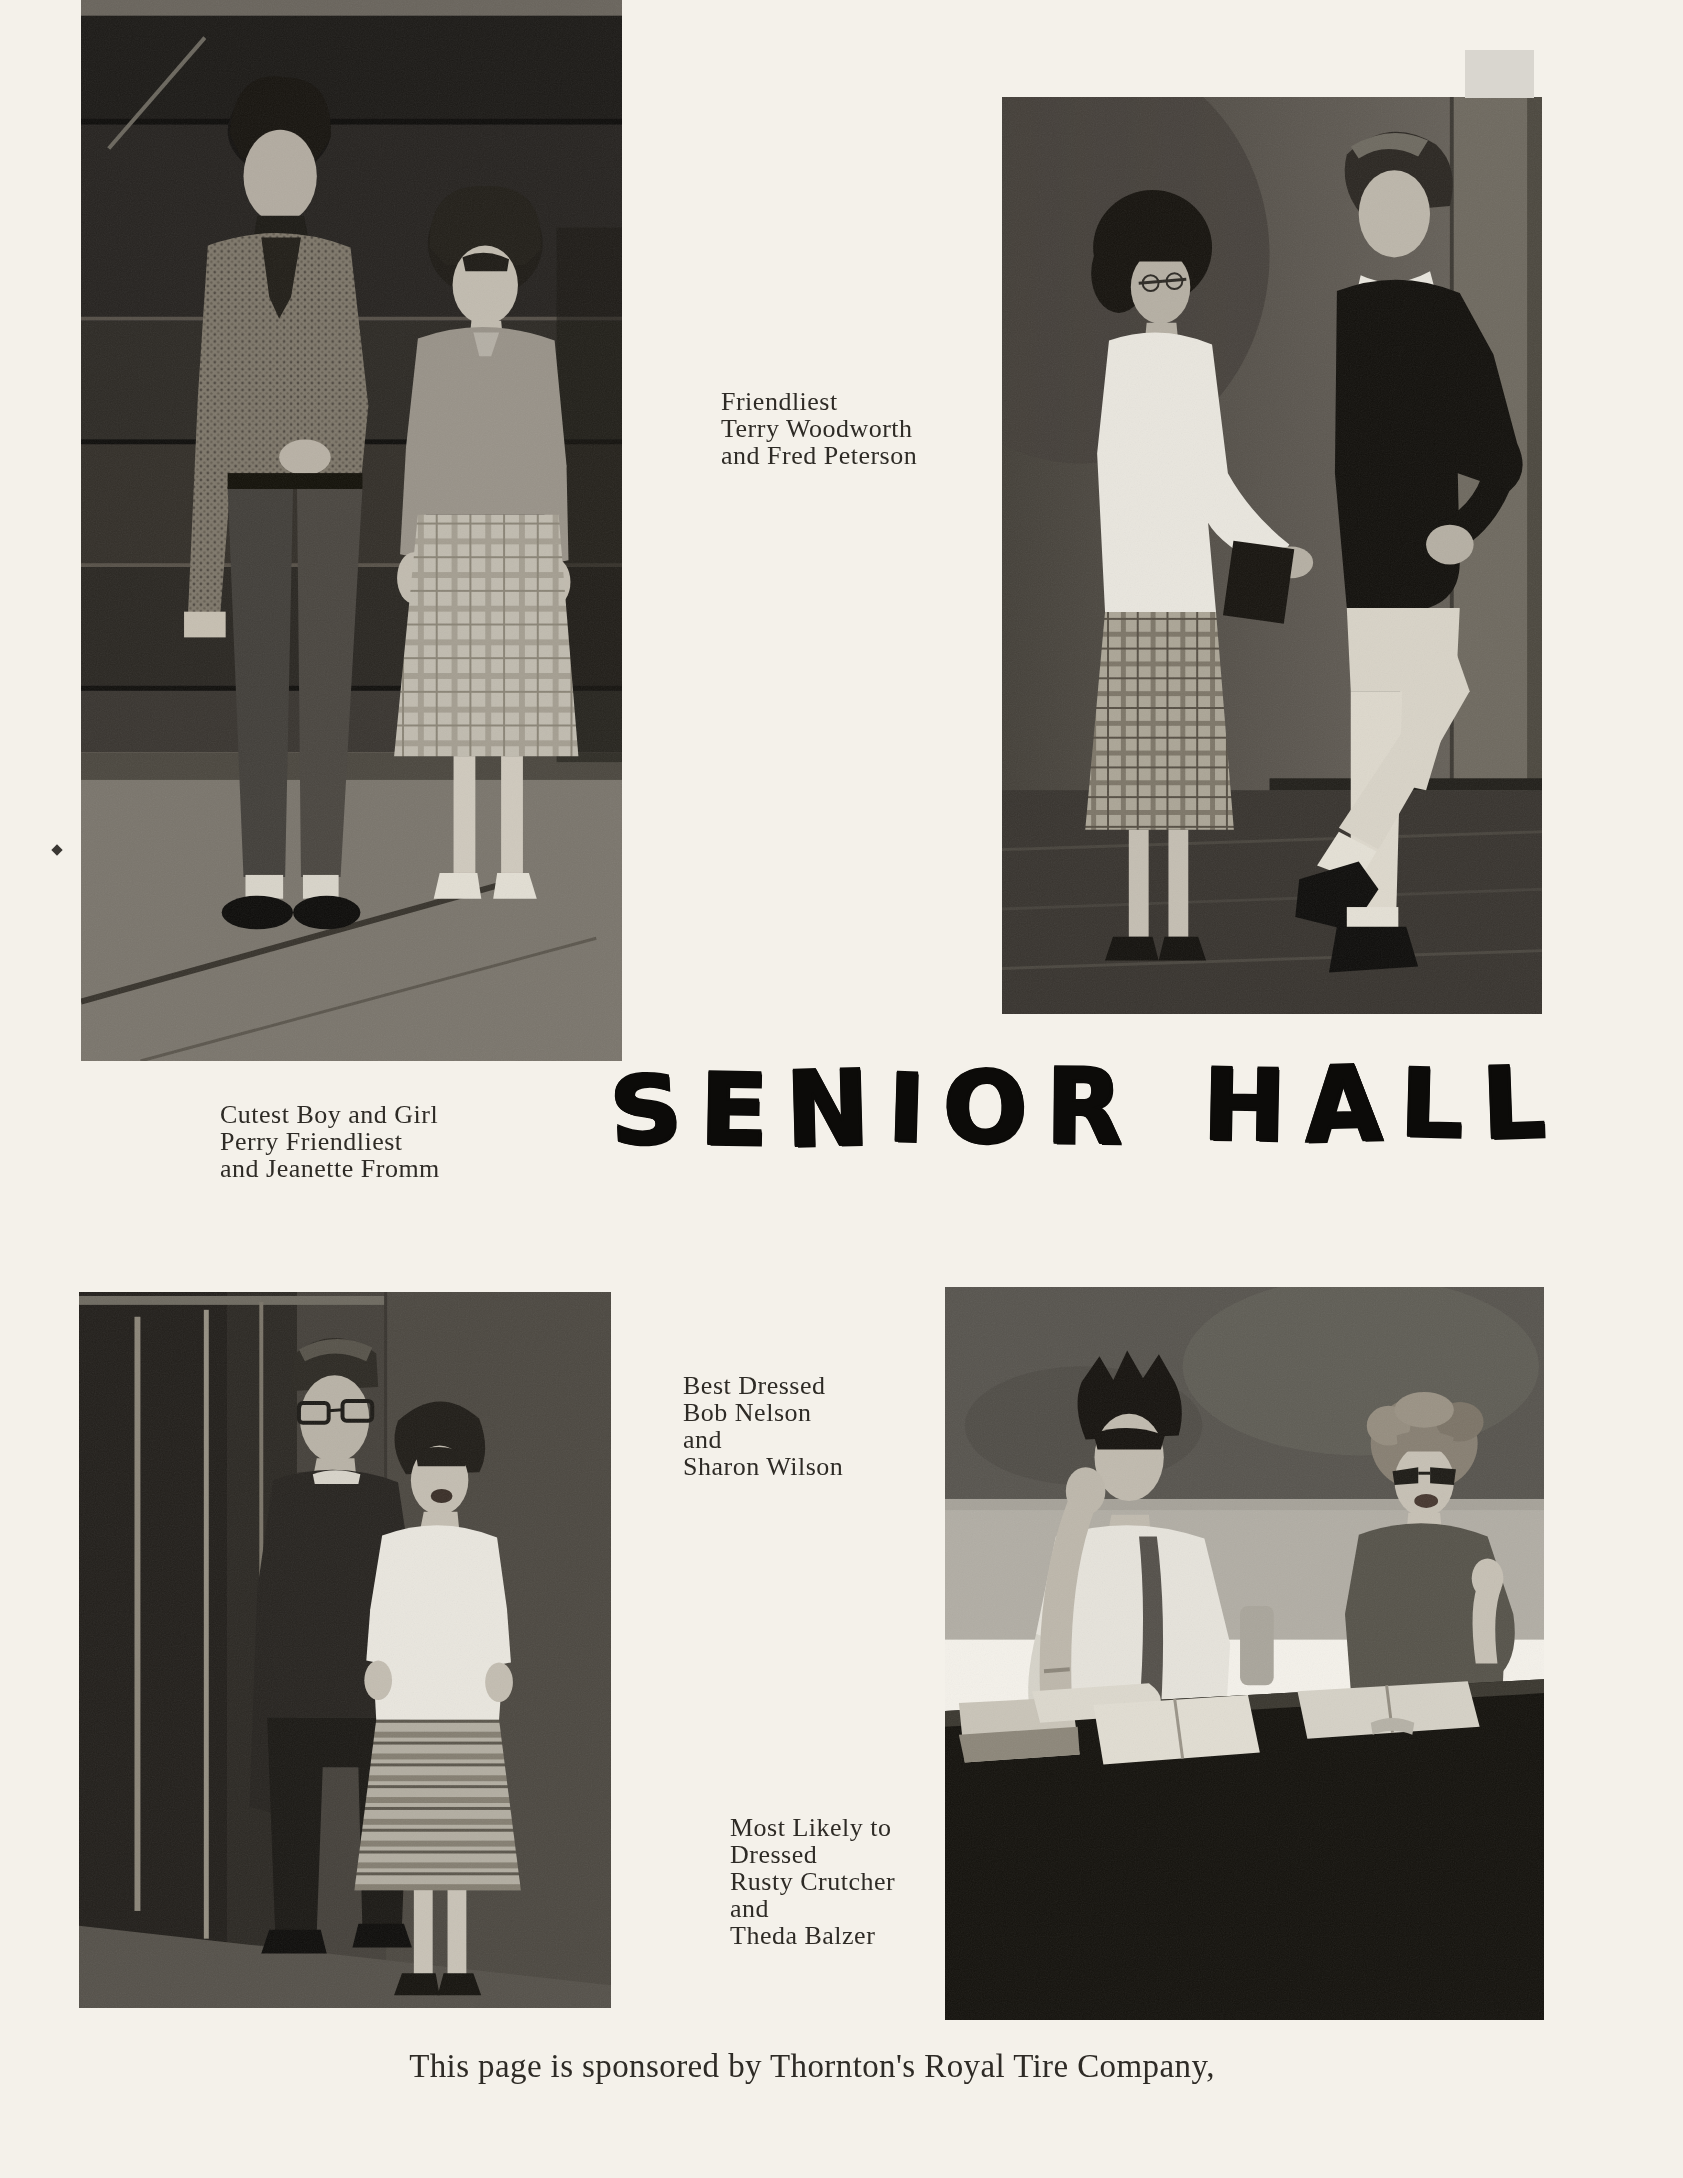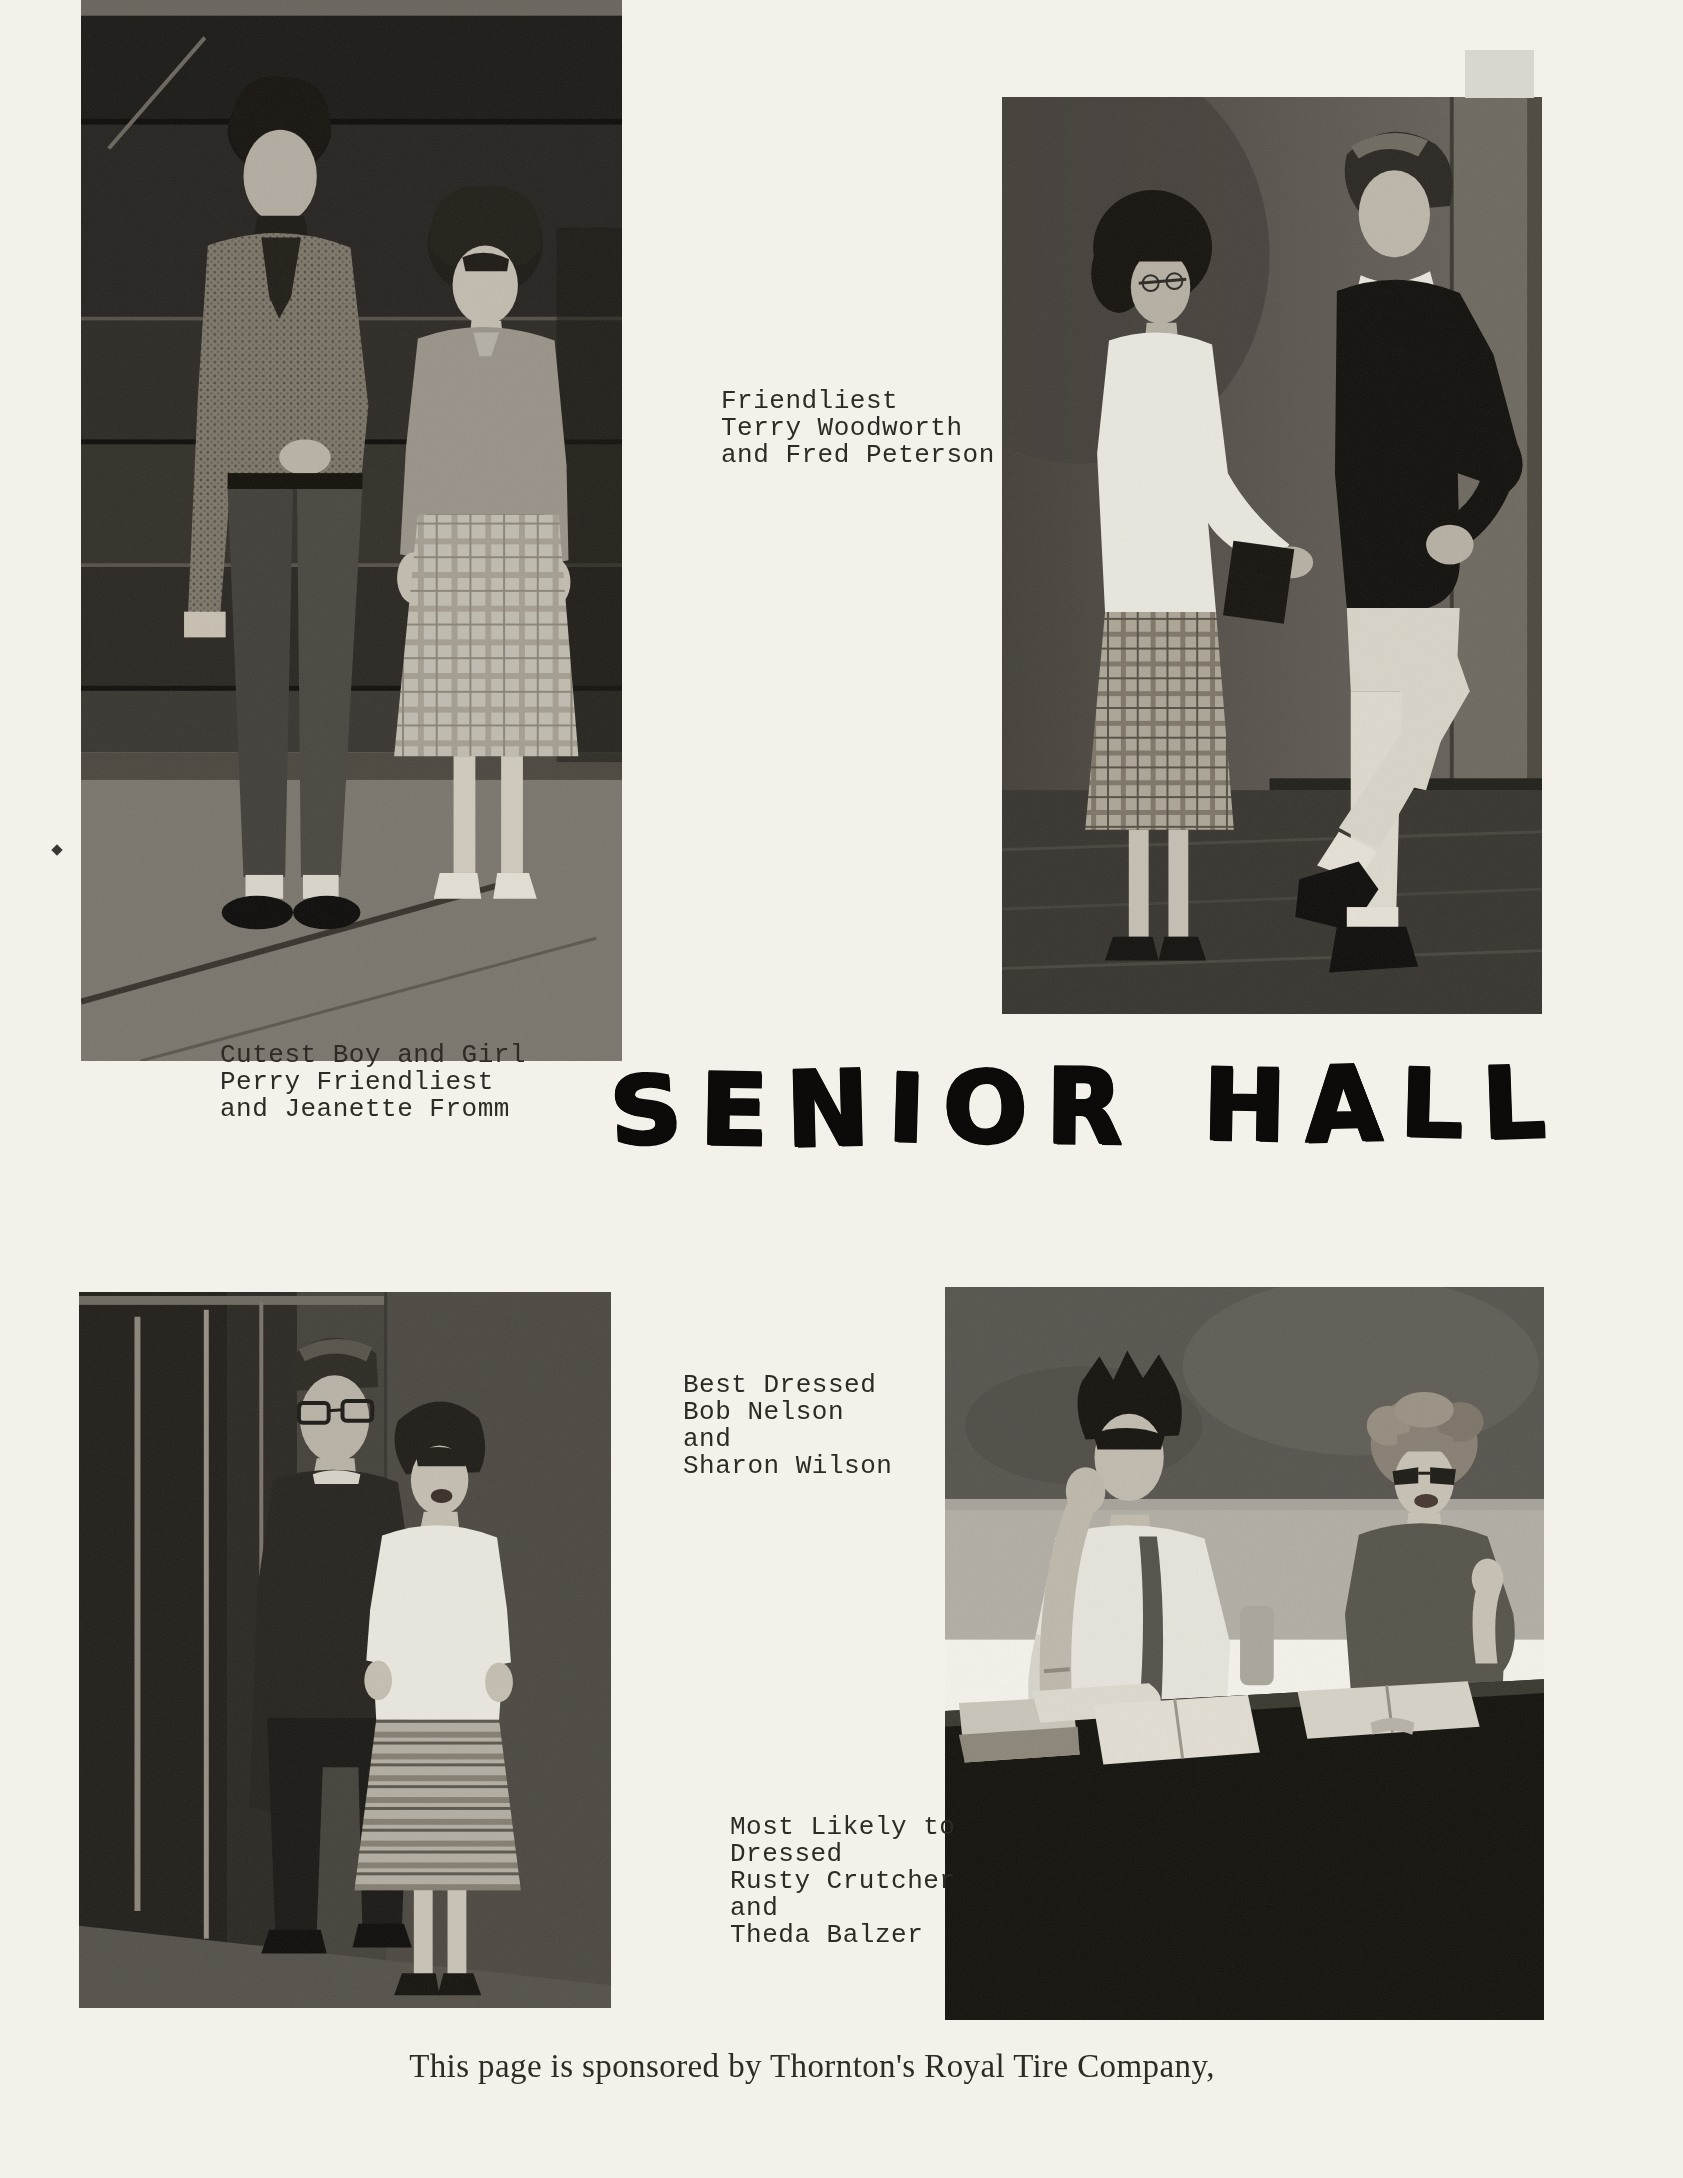--- a/index.html
+++ b/index.html
@@ -3,21 +3,21 @@
 <meta charset="utf-8">
 <style>
   html,body{margin:0;padding:0;background:#8a8a8a;}
   .page{
     position:relative;width:1683px;height:2178px;margin:0 auto;
     background:#f4f1ea;overflow:hidden;
     font-family:"Liberation Serif",serif;color:#2e2b26;
   }
   .photo{position:absolute;overflow:hidden;}
   .photo svg{display:block;width:100%;height:100%;}
-  .caption{position:absolute;font-size:26px;line-height:27px;letter-spacing:0.5px;white-space:nowrap;font-family:Liberation Mono, monospace;}
+  .caption{position:absolute;font-size:26px;line-height:27px;letter-spacing:0.5px;white-space:nowrap;}
   .caption.center{text-align:left;white-space:normal;}
   .caption div{white-space:nowrap;}
   .headline{
     position:absolute;left:610px;top:1061px;width:935px;height:91px;
     display:flex;justify-content:space-between;align-items:center;
     font-family:"DejaVu Sans",sans-serif;font-weight:900;color:#0c0b09;
     transform:rotate(-.5deg);
   }
   .headline span{display:inline-block;font-size:99px;line-height:.82;
     -webkit-text-stroke:2.5px #0c0b09;
@@ -313,21 +313,21 @@
       <span style="transform: rotate(2deg) scaleY(0.95);">L</span>
       <span style="transform: rotate(-1.5deg) scaleY(1);">L</span>
     </div>
 
   <div class="caption" style="left:721px;top:388px">
     <div>Friendliest</div>
     <div>Terry Woodworth</div>
     <div>and Fred Peterson</div>
   </div>
 
-  <div class="caption" style="left:220px;top:1042px">
+  <div class="caption" style="left:220px;top:1101px">
     <div>Cutest Boy and Girl</div>
     <div>Perry Friendliest</div>
     <div>and Jeanette Fromm</div>
   </div>
 
   <div class="caption center" style="left:683px;top:1372px;width:230px">
     <div>Best Dressed</div>
     <div>Bob Nelson</div>
     <div>and</div>
     <div>Sharon Wilson</div>

